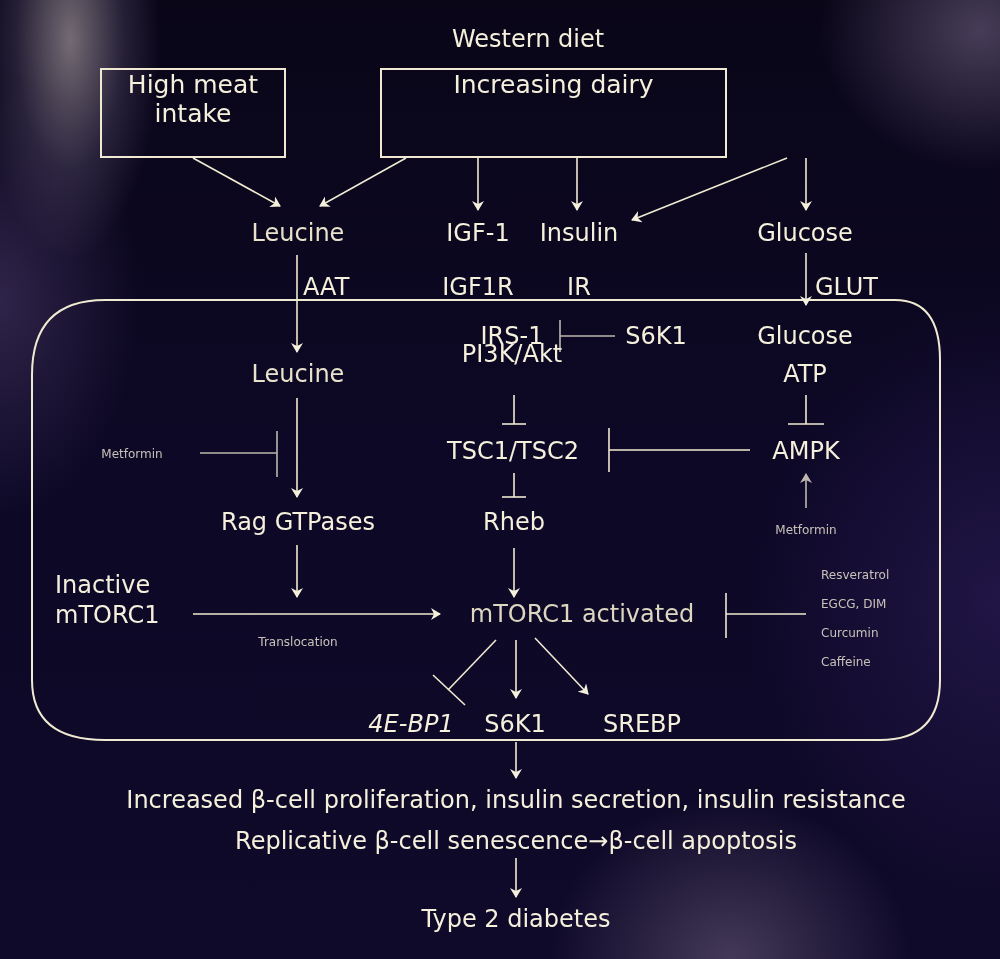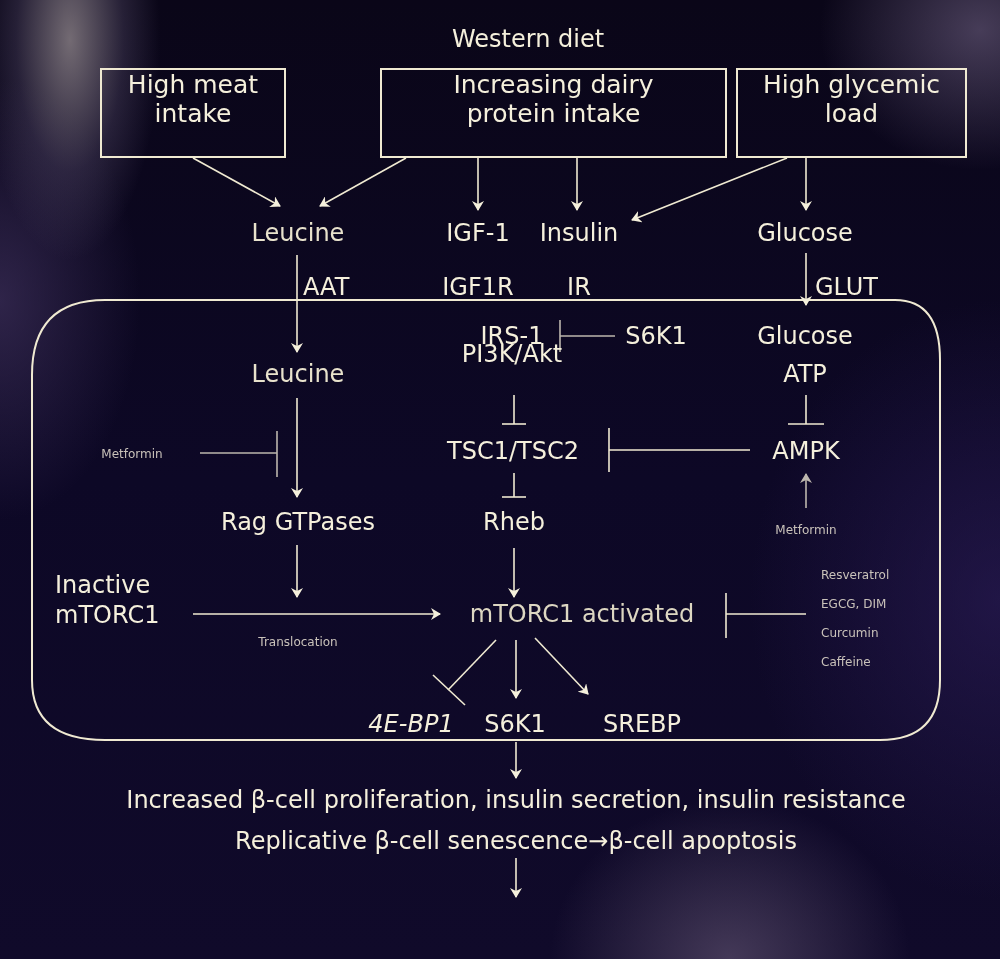--- a/index.html
+++ b/index.html
@@ -103,27 +103,20 @@
 
   <div class="box multi" style="left:100px; top:68px; width:186px; height:90px;">
     <div>
         <span>High meat</span>
         <span>intake</span>
       </div>
   </div>
   <div class="box multi" style="left:356px; top:68px; width:347px; height:90px;margin-left:24px;">
     <div>
         <span>Increasing dairy</span>
-        <span>protein intake</span>
-      </div>
-  </div>
-  <div class="box multi" style="left:736px; top:68px; width:231px; height:90px;">
-    <div>
-        <span>High glycemic</span>
-        <span>load</span>
       </div>
   </div>
 
   <div class="t" style="left:298px; top:219px; color:#e8e2cc;">Leucine</div>
   <div class="t" style="left:478px; top:219px;">IGF-1</div>
   <div class="t" style="left:579px; top:219px;">Insulin</div>
   <div class="t" style="left:805px; top:219px;">Glucose</div>
 
   <div class="t left" style="left:303px; top:273px;">AAT</div>
   <div class="t" style="left:478px; top:273px;">IGF1R</div>
@@ -159,13 +152,14 @@
     <span style="display:block">Curcumin</span>
     <span style="display:block">Caffeine</span>
   </div>
 
   <div class="t" style="left:411px; top:710px;font-style:italic;">4E-BP1</div>
   <div class="t" style="left:515px; top:710px;">S6K1</div>
   <div class="t" style="left:618px; top:710px;margin-left:24px;">SREBP</div>
 
   <div class="t" style="left:516px; top:786px;">Increased β-cell proliferation, insulin secretion, insulin resistance</div>
   <div class="t" style="left:516px; top:827px;">Replicative β-cell senescence→β-cell apoptosis</div>
+  <div class="t" style="left:516px; top:905px;">Type 2 diabetes</div>
 </div>
 
 </body></html>

